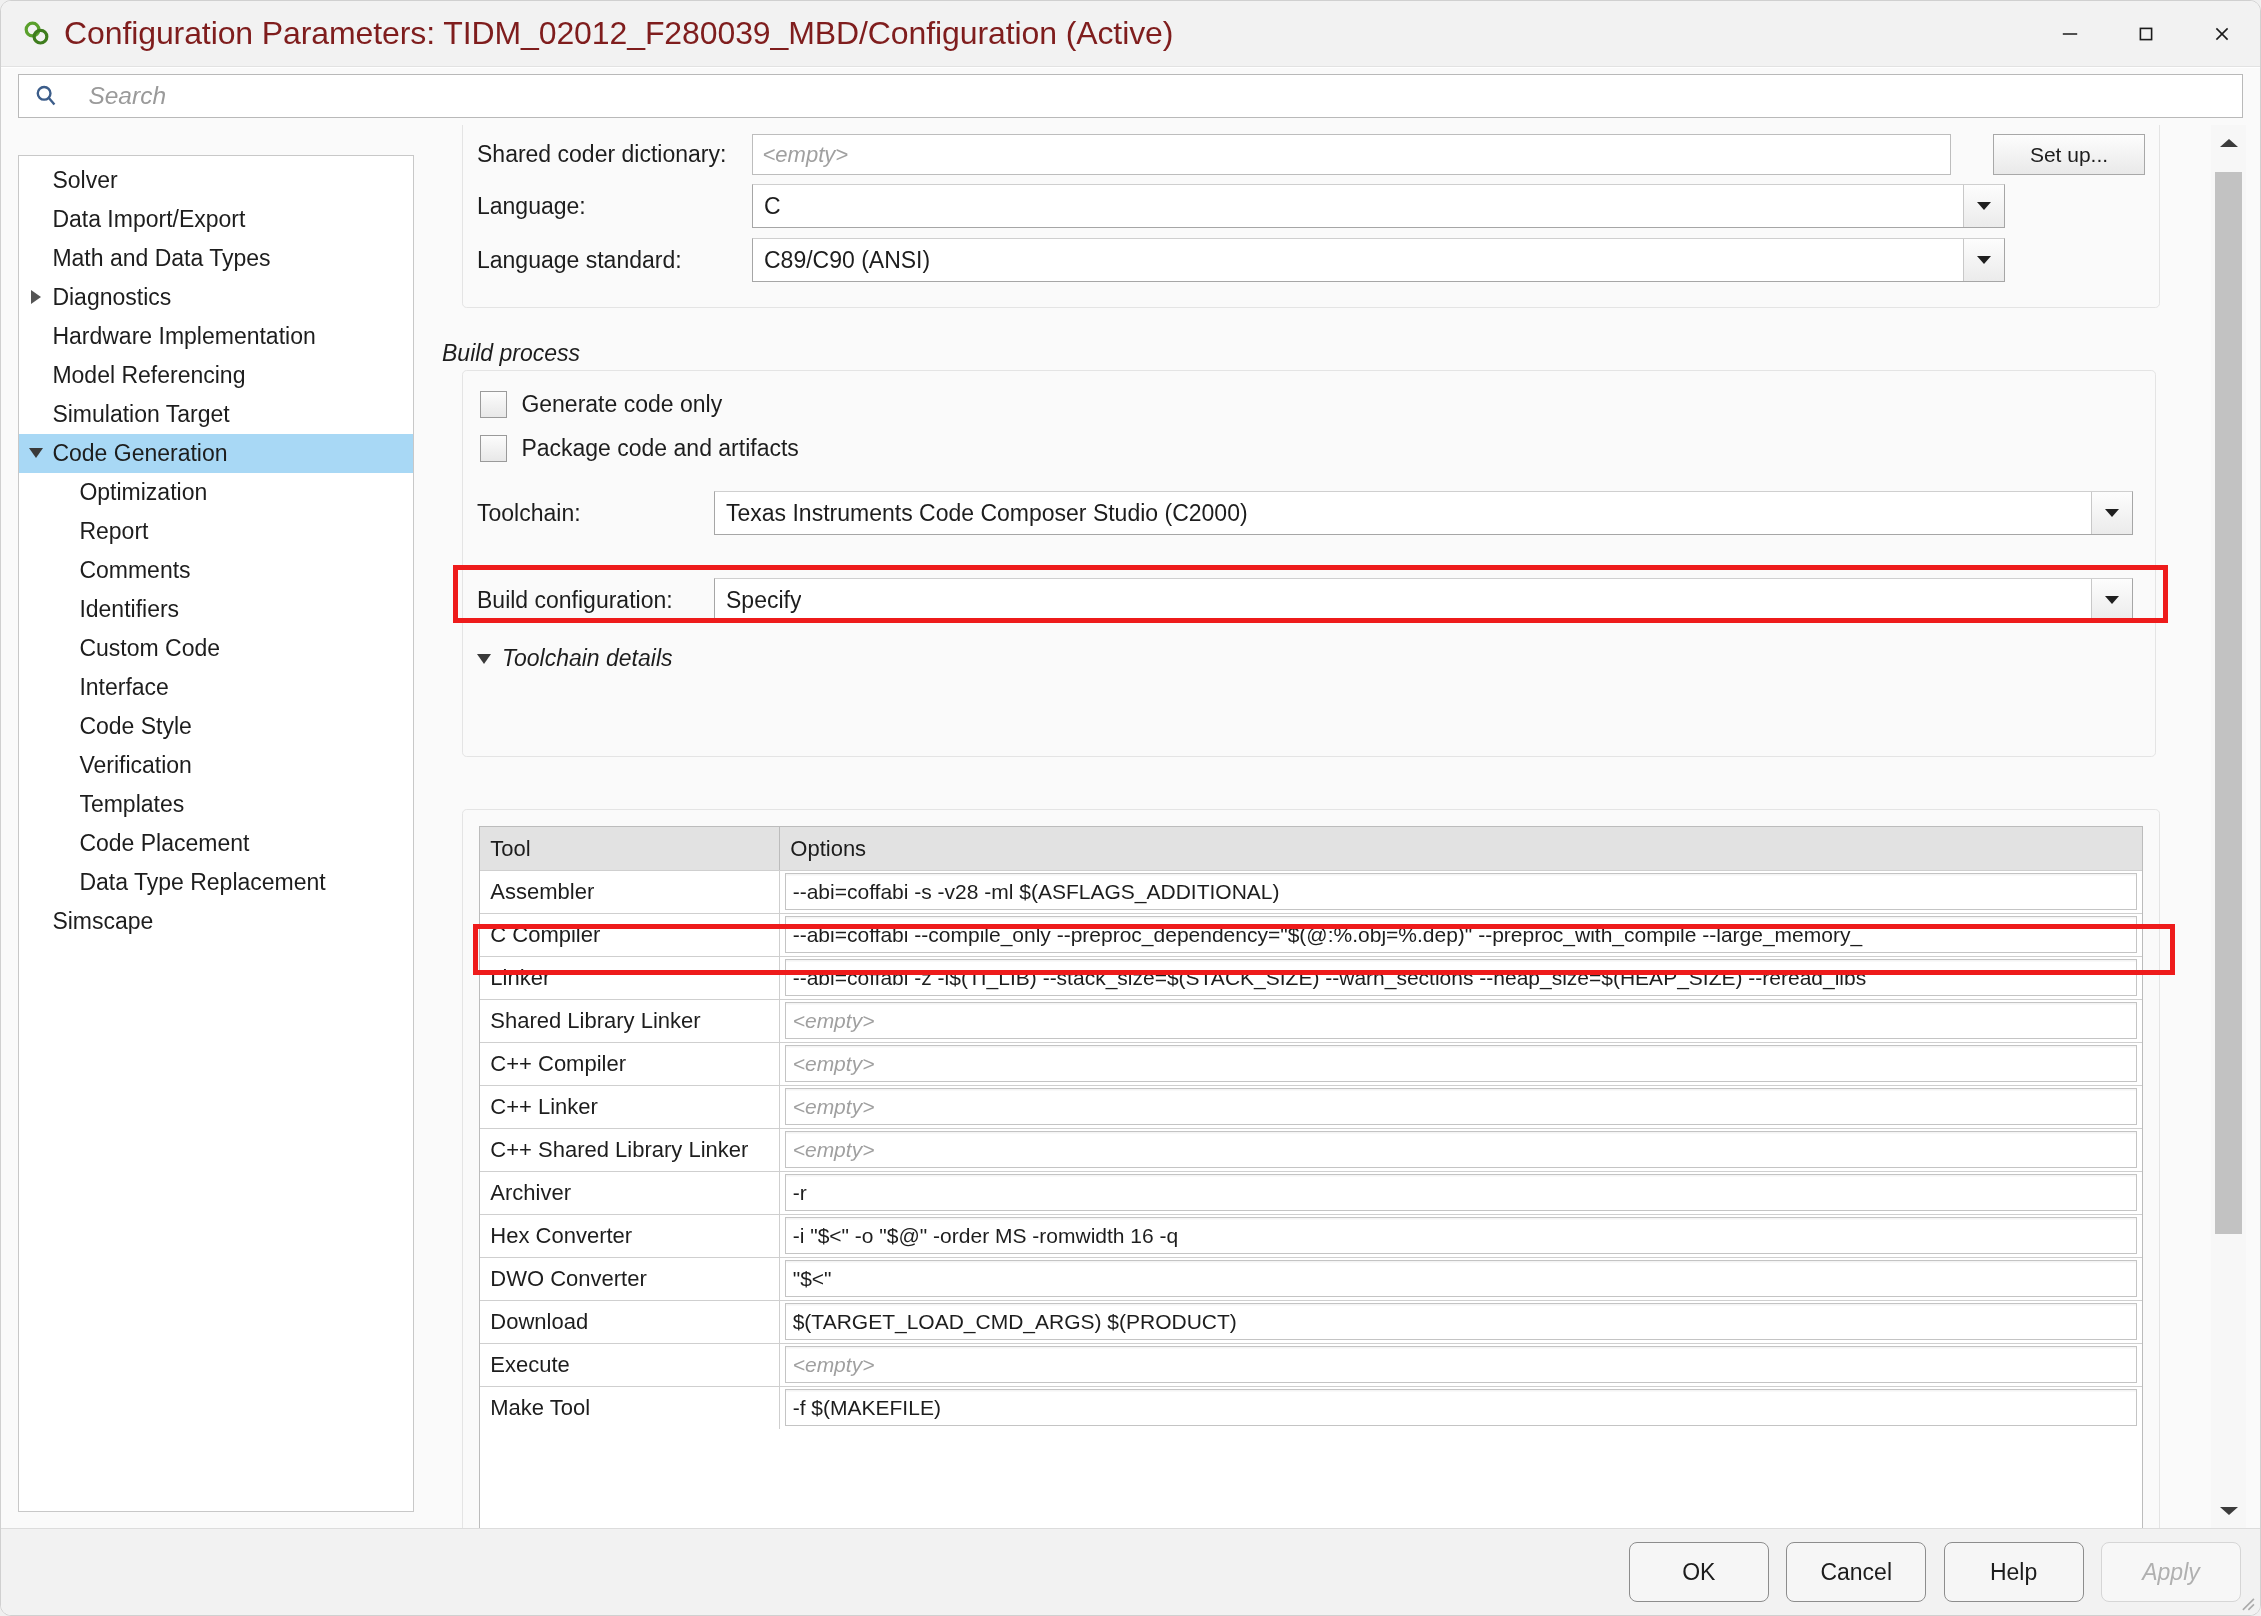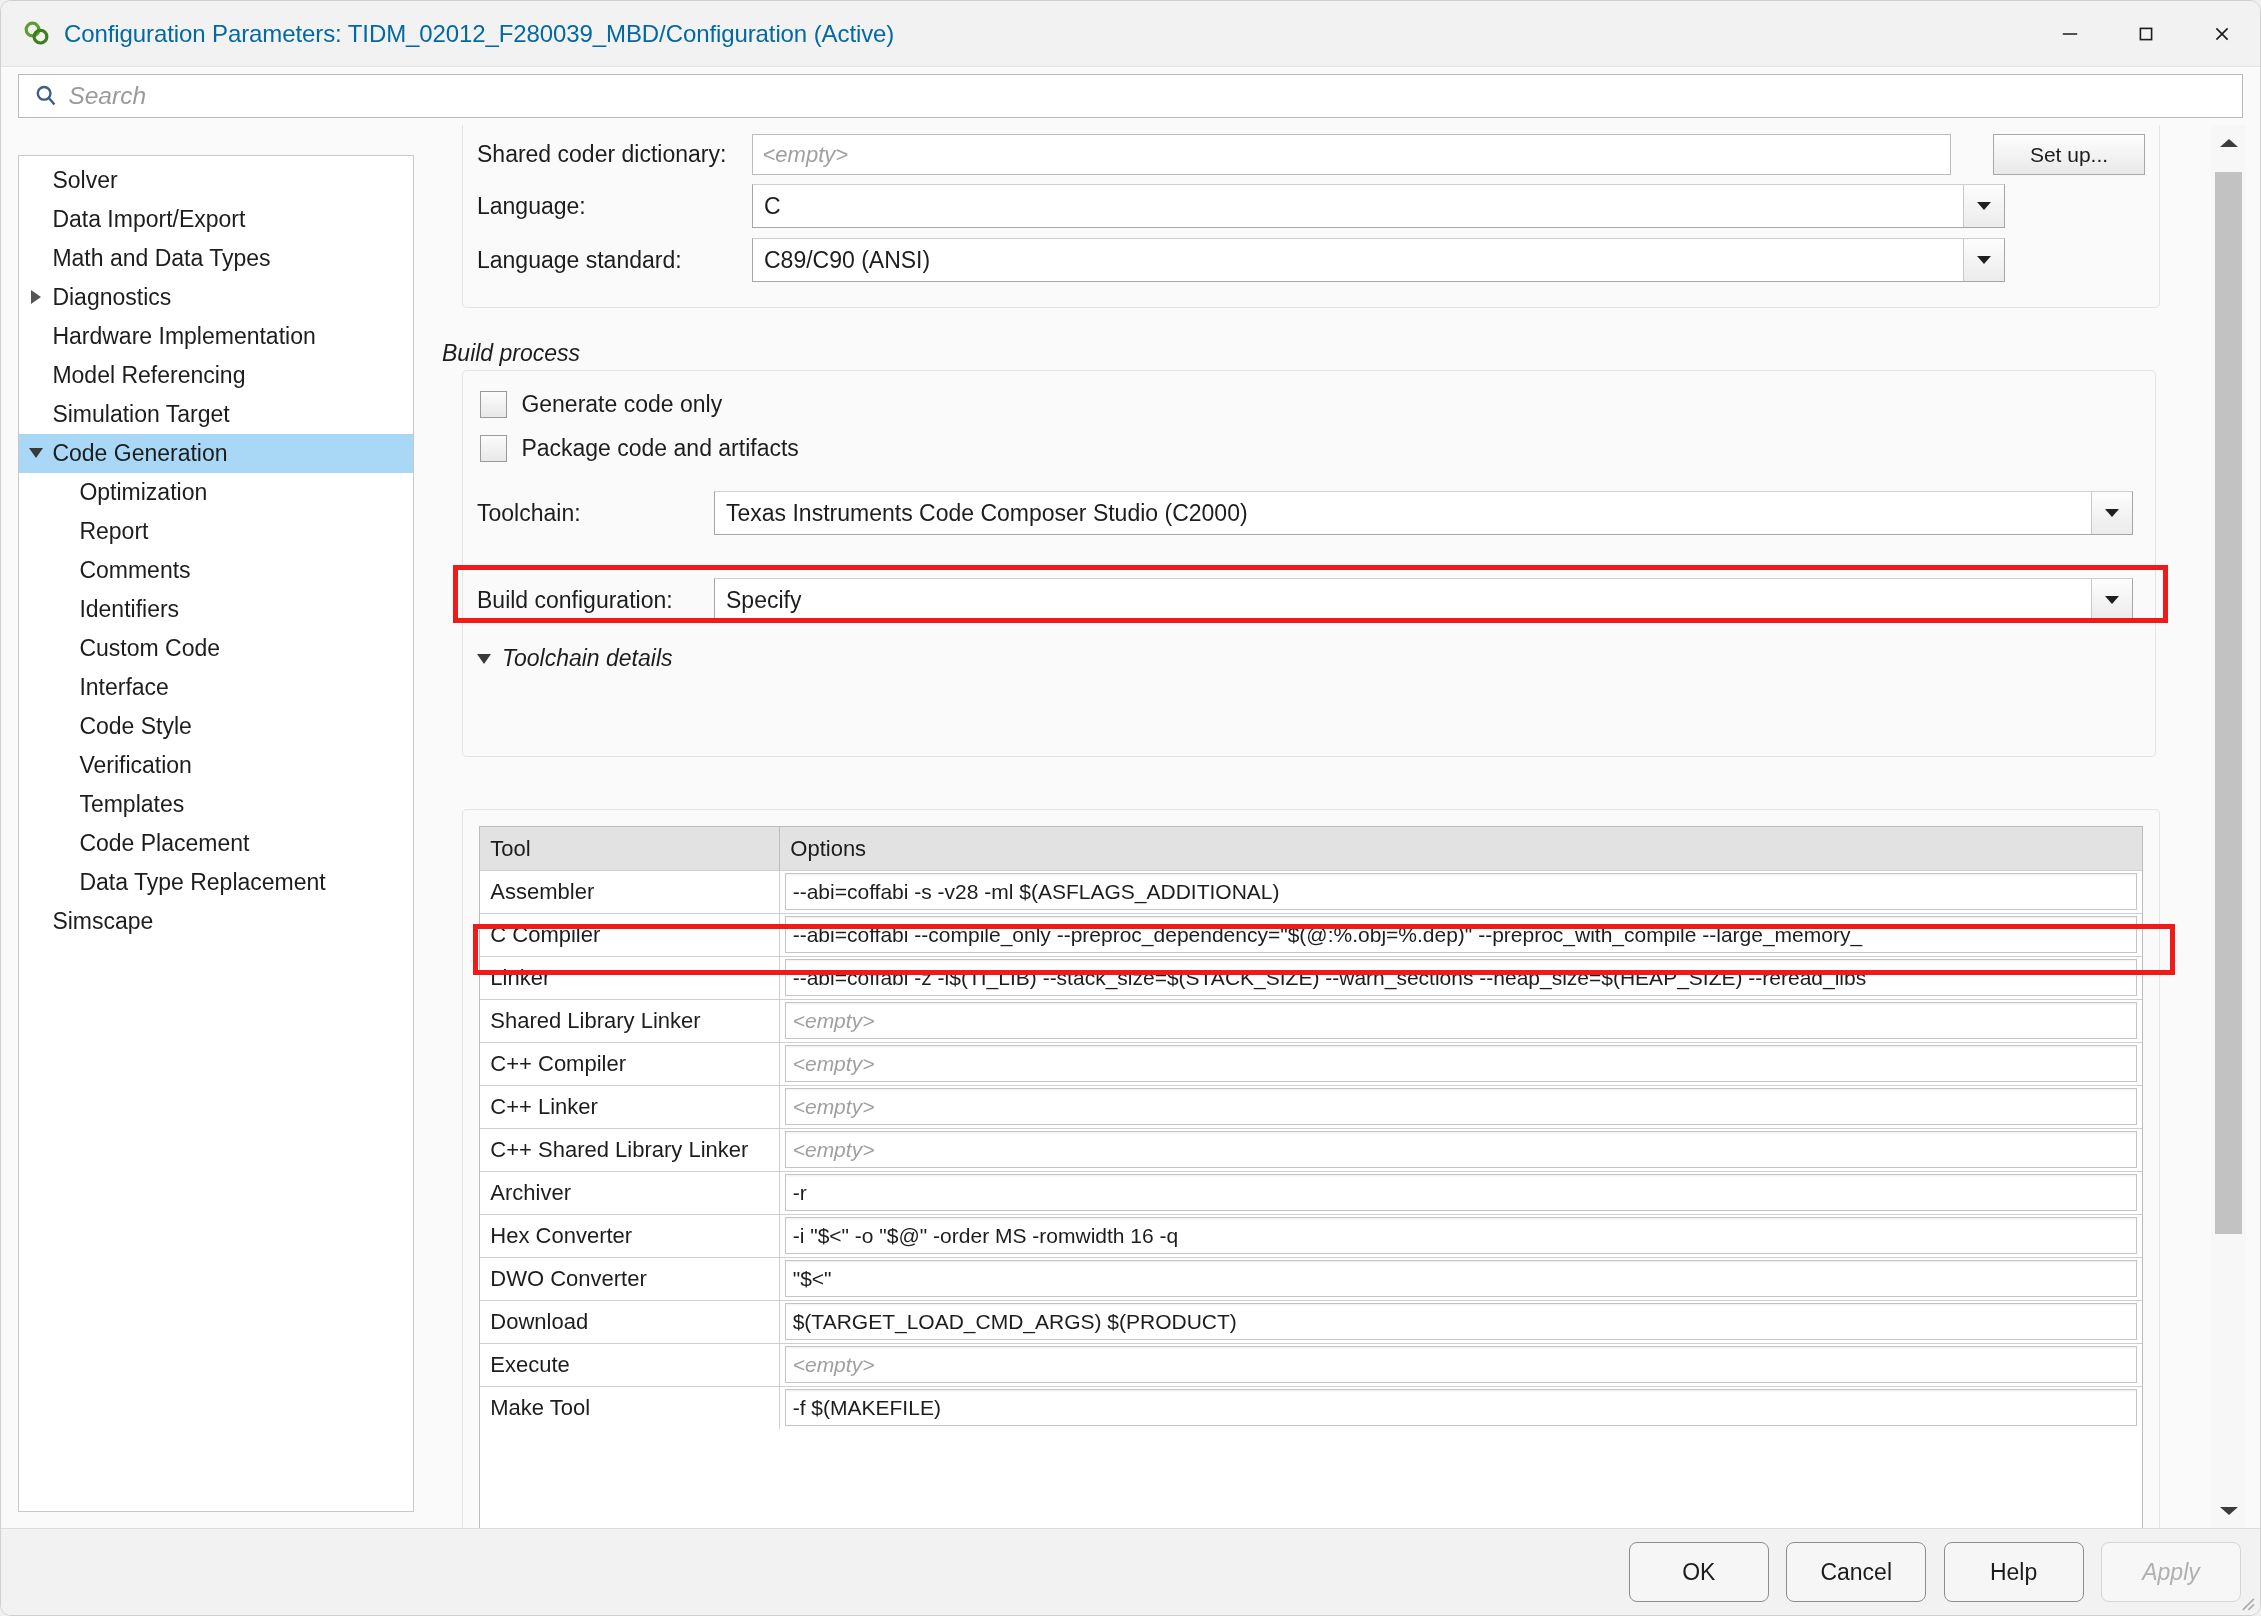--- a/index.html
+++ b/index.html
@@ -24,38 +24,38 @@
     position:absolute; left:0; top:0; width:100%; height:66px;
     background:#f2f2f2;
     border-bottom:0.8px solid #e2e2e2;
     display:flex; align-items:center;
   }
   #app-icon {
     width:27px; height:27px; margin-left:22px; margin-right:14px;
     flex:0 0 auto; position:relative;
   }
   #title-text {
-    font-size:24px; color:#0369a1; letter-spacing:-0.1px; white-space:nowrap;
+    font-size:32px; color:#7f1d1d; letter-spacing:-0.1px; white-space:nowrap;
   }
   .win-btns { margin-left:auto; display:flex; height:66px; }
   .win-btn {
     width:76px; height:66px; display:flex; align-items:center; justify-content:center;
     color:#1b1b1b;
   }
   .win-btn svg { display:block; }
 
   
   #search-wrap {
     position:absolute; left:0; top:67px; width:100%; height:57px;
     background:#fafafa; padding:6.3px 17.4px 0 17.4px;
   }
   #search-box {
     width:100%; height:44px; background:#fff;
     border:0.8px solid #b9b9b9;
-    display:flex; align-items:center; padding-left:14px;
+    display:flex; align-items:center; padding-left:14px;gap:20px;
   }
   #search-icon { width:27px; height:27px; margin-right:8px; flex:0 0 auto; }
   #search-input {
     border:0; outline:0; background:transparent;
     font-family:"Liberation Sans", sans-serif;
     font-size:24.5px; font-style:italic; color:#9a9a9a;
     width:90%; padding:0;
   }
   #search-input::placeholder { color:#9a9a9a; font-style:italic; opacity:1; }
 

